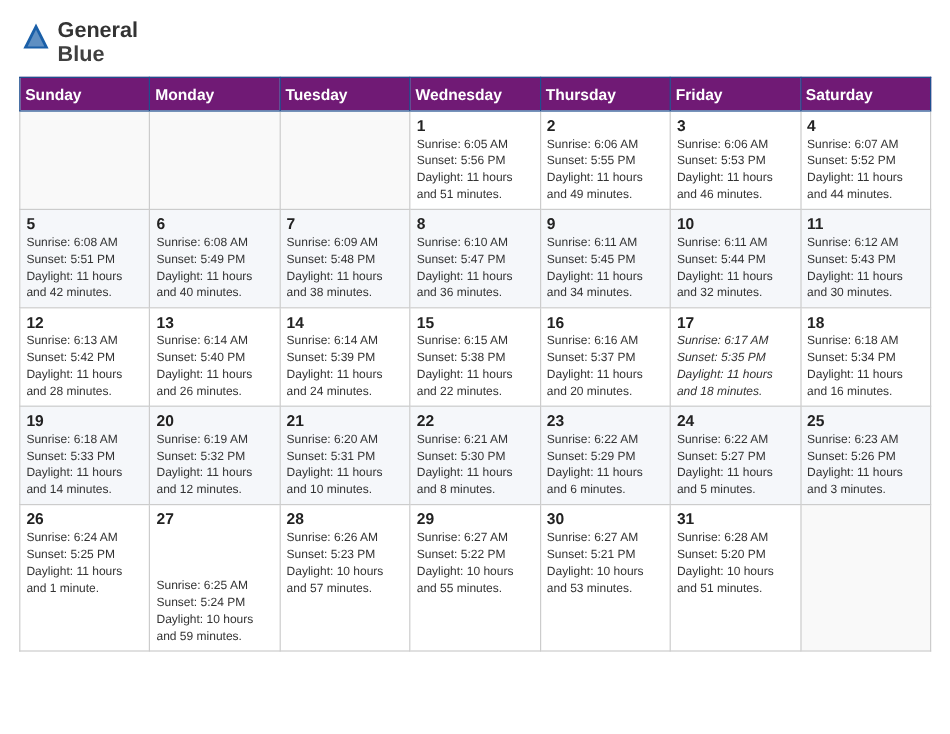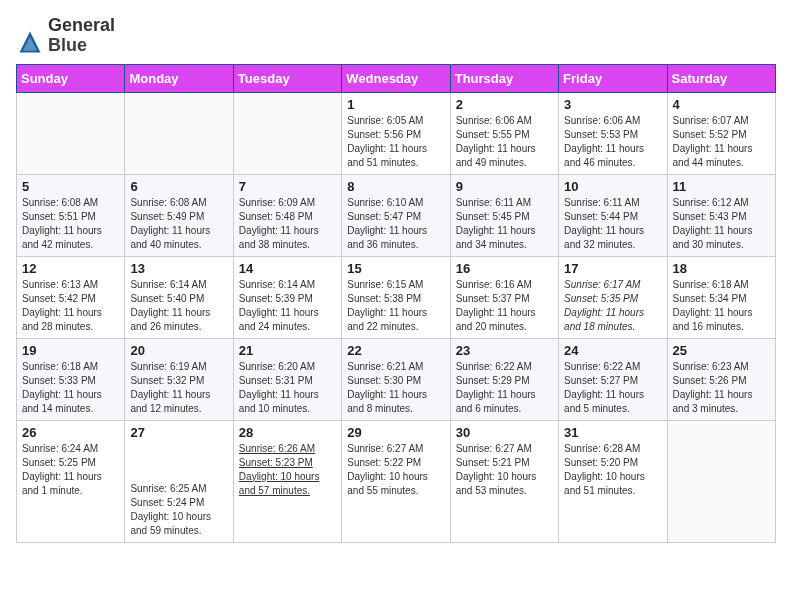--- a/index.html
+++ b/index.html
@@ -11,21 +11,21 @@
       padding: 16px;
     }
     .header {
       display: flex;
       justify-content: space-between;
       align-items: flex-start;
       margin-bottom: 8px;
     }
     .logo {
       display: flex;
-      align-items: flex-end;
+      align-items: flex-start;
       gap: 4px;
     }
     .logo-text {
       font-size: 18px;
       font-weight: bold;
       line-height: 1.1;
     }
     .logo-text .general { color: #333; }
     .logo-text .blue { color: #404040; }
     .logo-icon {
@@ -43,21 +43,21 @@
     .subtitle {
       font-size: 16px;
       color: #333;
     }
     .calendar {
       width: 100%;
       border-collapse: collapse;
       border: 1px solid #ccc;
     }
     .calendar th {
-      background-color: #d946ef;
+      background-color: #701a75;
       color: #fff;
       font-size: 13px;
       font-weight: bold;
       padding: 6px 4px;
       text-align: left;
       border: 1px solid #1e4f8f;
     }
     .calendar td {
       vertical-align: top;
       border: 1px solid #ccc;
@@ -313,21 +313,21 @@
         </td>
         <td>
           <div class="day-number">27</div>
           <div class="day-info" style="white-space: pre-line; margin-top: 42px;">Sunrise: 6:25 AM
 Sunset: 5:24 PM
 Daylight: 10 hours
 and 59 minutes.</div>
         </td>
         <td>
           <div class="day-number">28</div>
-          <div class="day-info" style="white-space: pre-line; text-decoration: underline;">Sunrise: 6:26 AM
+          <div class="day-info" style="white-space: pre-line;">Sunrise: 6:26 AM
 Sunset: 5:23 PM
 Daylight: 10 hours
 and 57 minutes.</div>
         </td>
         <td>
           <div class="day-number">29</div>
           <div class="day-info" style="white-space: pre-line;">Sunrise: 6:27 AM
 Sunset: 5:22 PM
 Daylight: 10 hours
 and 55 minutes.</div>

